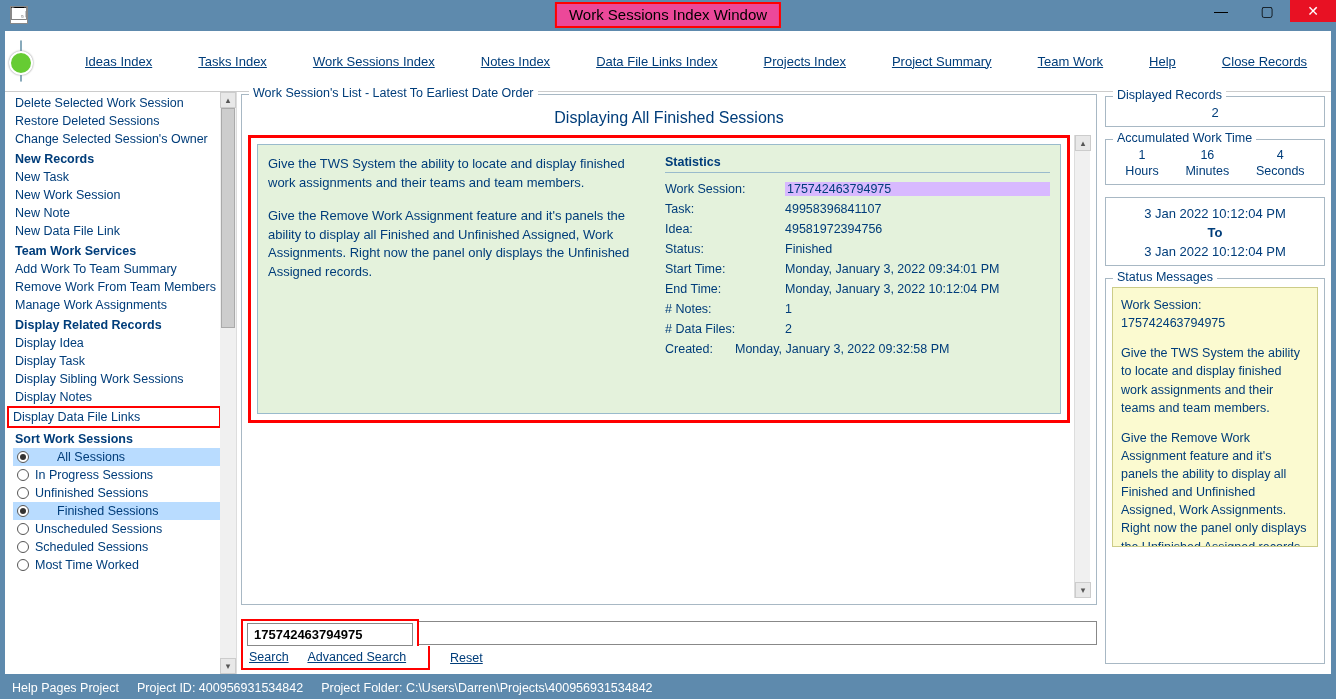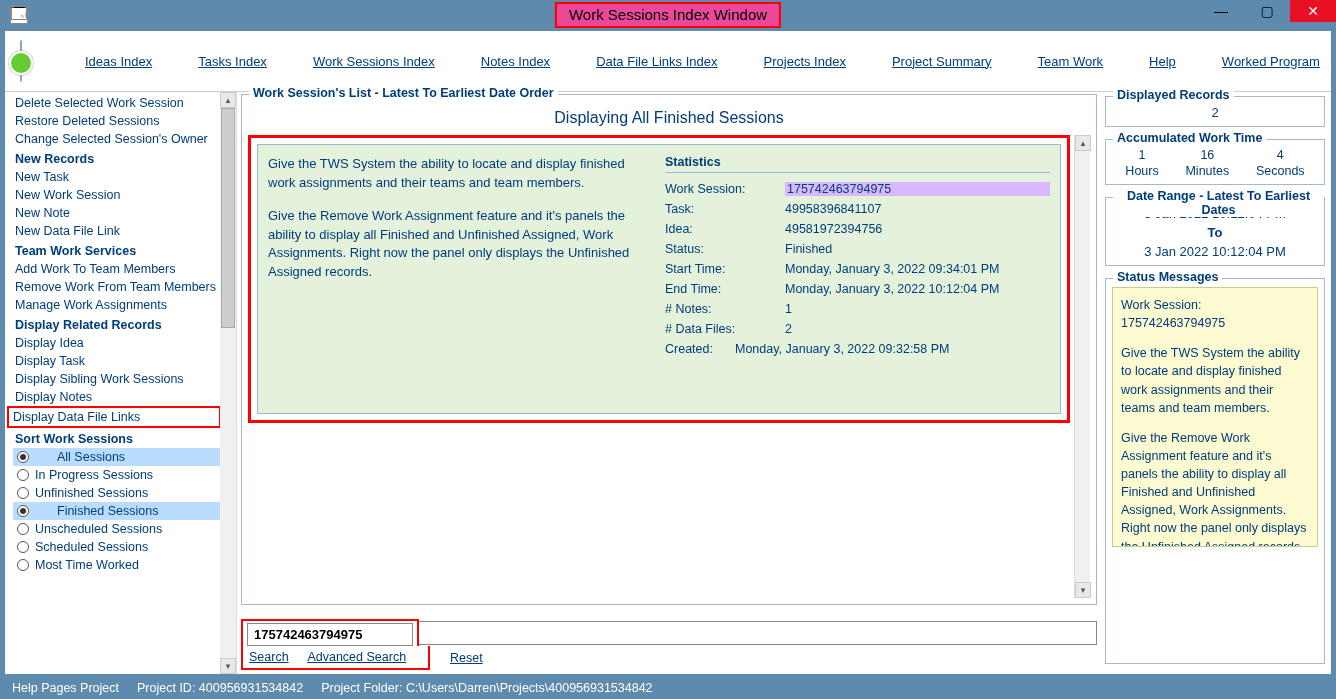--- a/index.html
+++ b/index.html
@@ -38,21 +38,21 @@
 .side-head { font-weight: bold; padding: 4px 2px 2px; color: #003d7a; }
 .side-link.hl { border: 2px solid #f00; margin-left: -6px; padding-left: 4px; }
 .radio-row { display: flex; align-items: center; gap: 6px; padding: 2px 4px; cursor: pointer; }
 .radio-row.sel { background: #b9dcff; gap: 28px; }
 .radio-row .r { width: 12px; height: 12px; border: 1px solid #555; border-radius: 50%; display: inline-block; position: relative; background: #fff;}
 .radio-row.sel .r::after { content: ""; position: absolute; inset: 2px; background: #333; border-radius: 50%; }
 
 
 .middle { flex: 1; display: flex; flex-direction: column; padding: 2px 4px 4px 4px; min-width: 0; }
 .group { border: 1px solid #a8b8c4; position: relative; padding: 10px 6px 6px; margin-bottom: 6px; }
-.group-label { position: absolute; top: -9px; left: 7px; background: #fff; padding: 0 4px; font-size: 12.5px; color: #003d7a; font-weight: 700; text-align: center; }
+.group-label { position: absolute; top: -9px; left: 7px; background: #fff; padding: 0 4px; font-size: 12.5px; color: #003d7a; font-weight: 400; }
 .mid-title { text-align: center; color: #003d7a; font-size: 16px; padding: 4px 0 8px; }
 .card-outer { border: 3px solid #f00; padding: 6px; }
 .card { background: #e4f2dc; border: 1px solid #9bc; display: flex; padding: 10px; gap: 12px; min-height: 270px;}
 .card-left { flex: 1; color: #003d7a; font-size: 13px; line-height: 1.45; }
 .card-left p { margin-bottom: 14px; }
 .stats { flex: 1; }
 .stats .stats-head { color: #003d7a; font-size: 12.5px; font-weight: 600; border-bottom: 1px solid #9bc; padding-bottom: 3px; margin-bottom: 6px;}
 .stat-row { display: flex; padding: 3px 0; font-size: 12.5px; color: #003d7a; }
 .stat-row .k { width: 120px; }
 .stat-row .v { flex: 1; color: #003d7a; }
@@ -101,39 +101,39 @@
     <div class="app-icon"></div>
     <span class="menu-item">Ideas Index</span>
     <span class="menu-item">Tasks Index</span>
     <span class="menu-item">Work Sessions Index</span>
     <span class="menu-item">Notes Index</span>
     <span class="menu-item">Data File Links Index</span>
     <span class="menu-item">Projects Index</span>
     <span class="menu-item">Project Summary</span>
     <span class="menu-item">Team Work</span>
     <span class="menu-item">Help</span>
-    <span class="menu-item">Worked Program</span>
+    <span class="menu-item">Close Records</span>
   </div>
 
   <div class="content">
 
     <div class="sidebar">
       <div class="side-inner">
         <div class="side-link">Delete Selected Work Session</div>
         <div class="side-link">Restore Deleted Sessions</div>
         <div class="side-link">Change Selected Session's Owner</div>
 
         <div class="side-head">New Records</div>
         <div class="side-link">New Task</div>
         <div class="side-link">New Work Session</div>
         <div class="side-link">New Note</div>
         <div class="side-link">New Data File Link</div>
 
         <div class="side-head">Team Work Services</div>
-        <div class="side-link">Add Work To Team Members</div>
+        <div class="side-link">Add Work To Team Summary</div>
         <div class="side-link">Remove Work From Team Members</div>
         <div class="side-link">Manage Work Assignments</div>
 
         <div class="side-head">Display Related Records</div>
         <div class="side-link">Display Idea</div>
         <div class="side-link">Display Task</div>
         <div class="side-link">Display Sibling Work Sessions</div>
         <div class="side-link">Display Notes</div>
         <div class="side-link hl">Display Data File Links</div>
 
@@ -270,21 +270,20 @@
               <div>16</div>
               <div>Minutes</div>
             </div>
           <div class="col">
               <div>4</div>
               <div>Seconds</div>
             </div>
         </div>
       </div>
       <div class="group">
-        <div class="group-label">Date Range - Latest To Earliest Dates</div>
         <div class="rc-center">3 Jan 2022  10:12:04 PM</div>
         <div class="rc-center" style="font-weight:600; padding:4px 0;">To</div>
         <div class="rc-center">3 Jan 2022  10:12:04 PM</div>
       </div>
       <div class="group" style="flex:1;">
         <div class="group-label">Status Messages</div>
         <div class="status-box">
           <p>Work Session: 175742463794975</p>
           <p>Give the TWS System the ability to locate and display finished work assignments and their teams and team members.</p>
           <p>Give the Remove Work Assignment feature and it's panels the ability to display all Finished and Unfinished Assigned,  Work Assignments. Right now the panel only displays the Unfinished Assigned records.</p>

